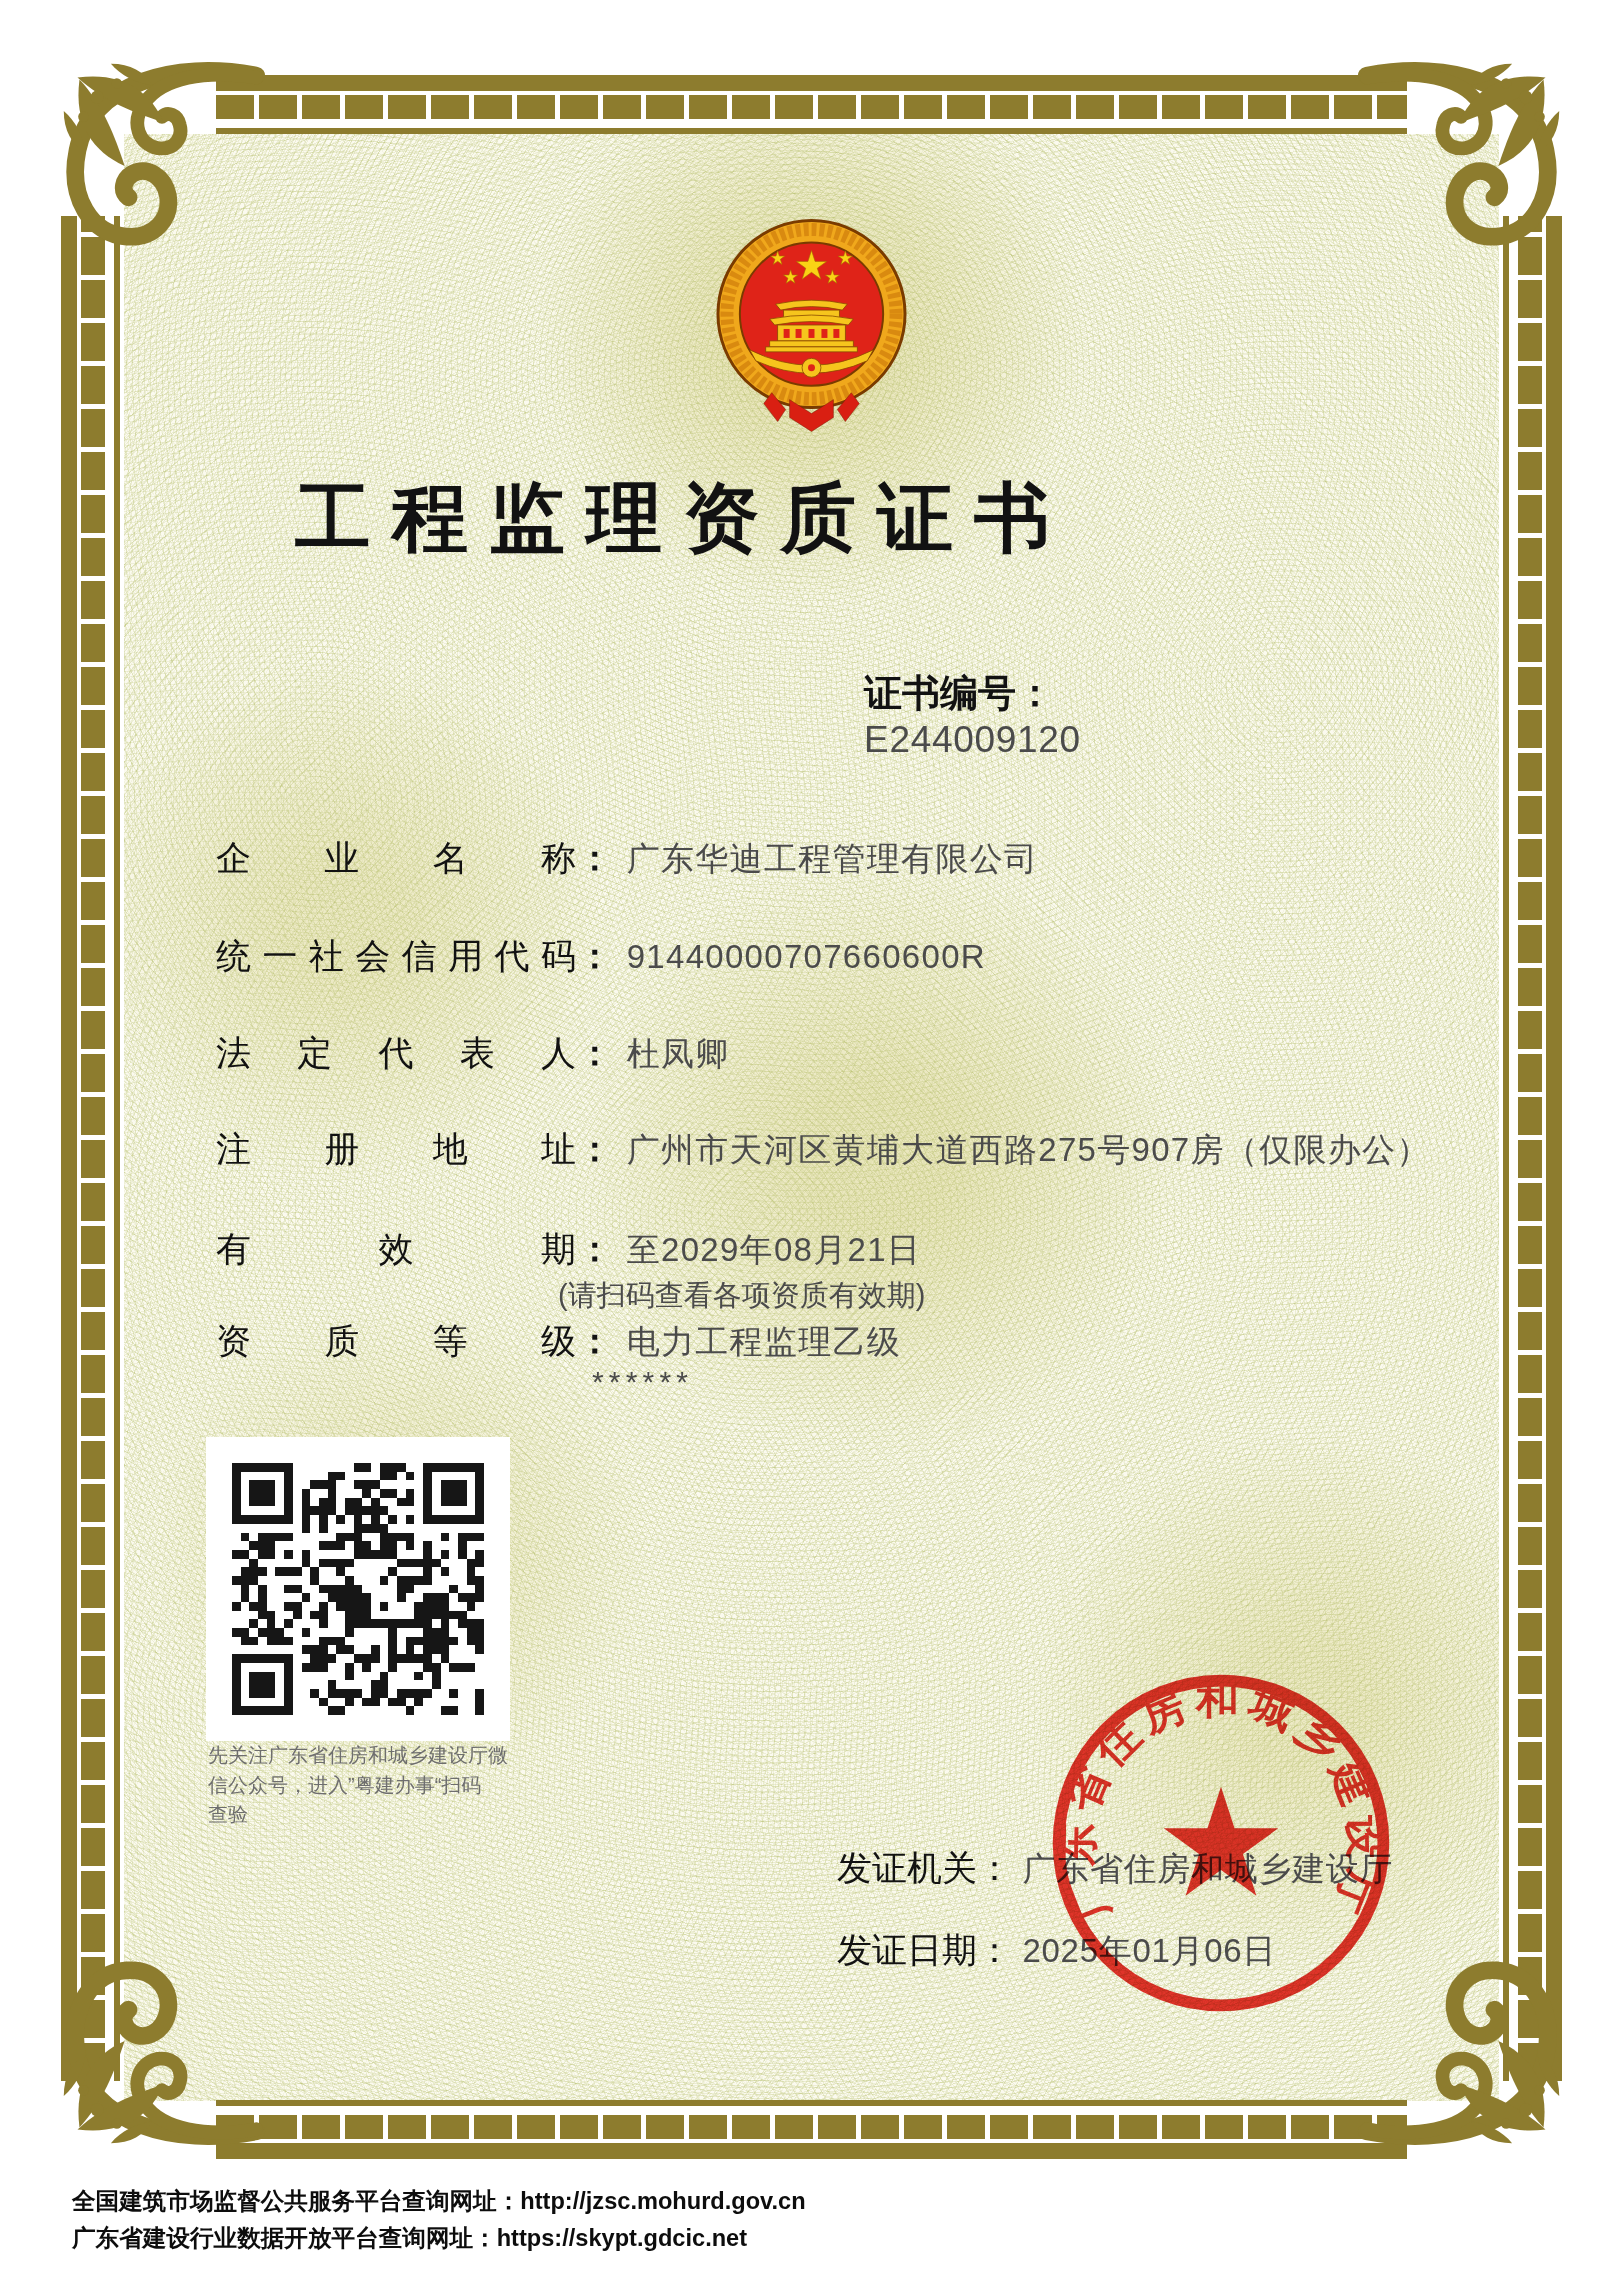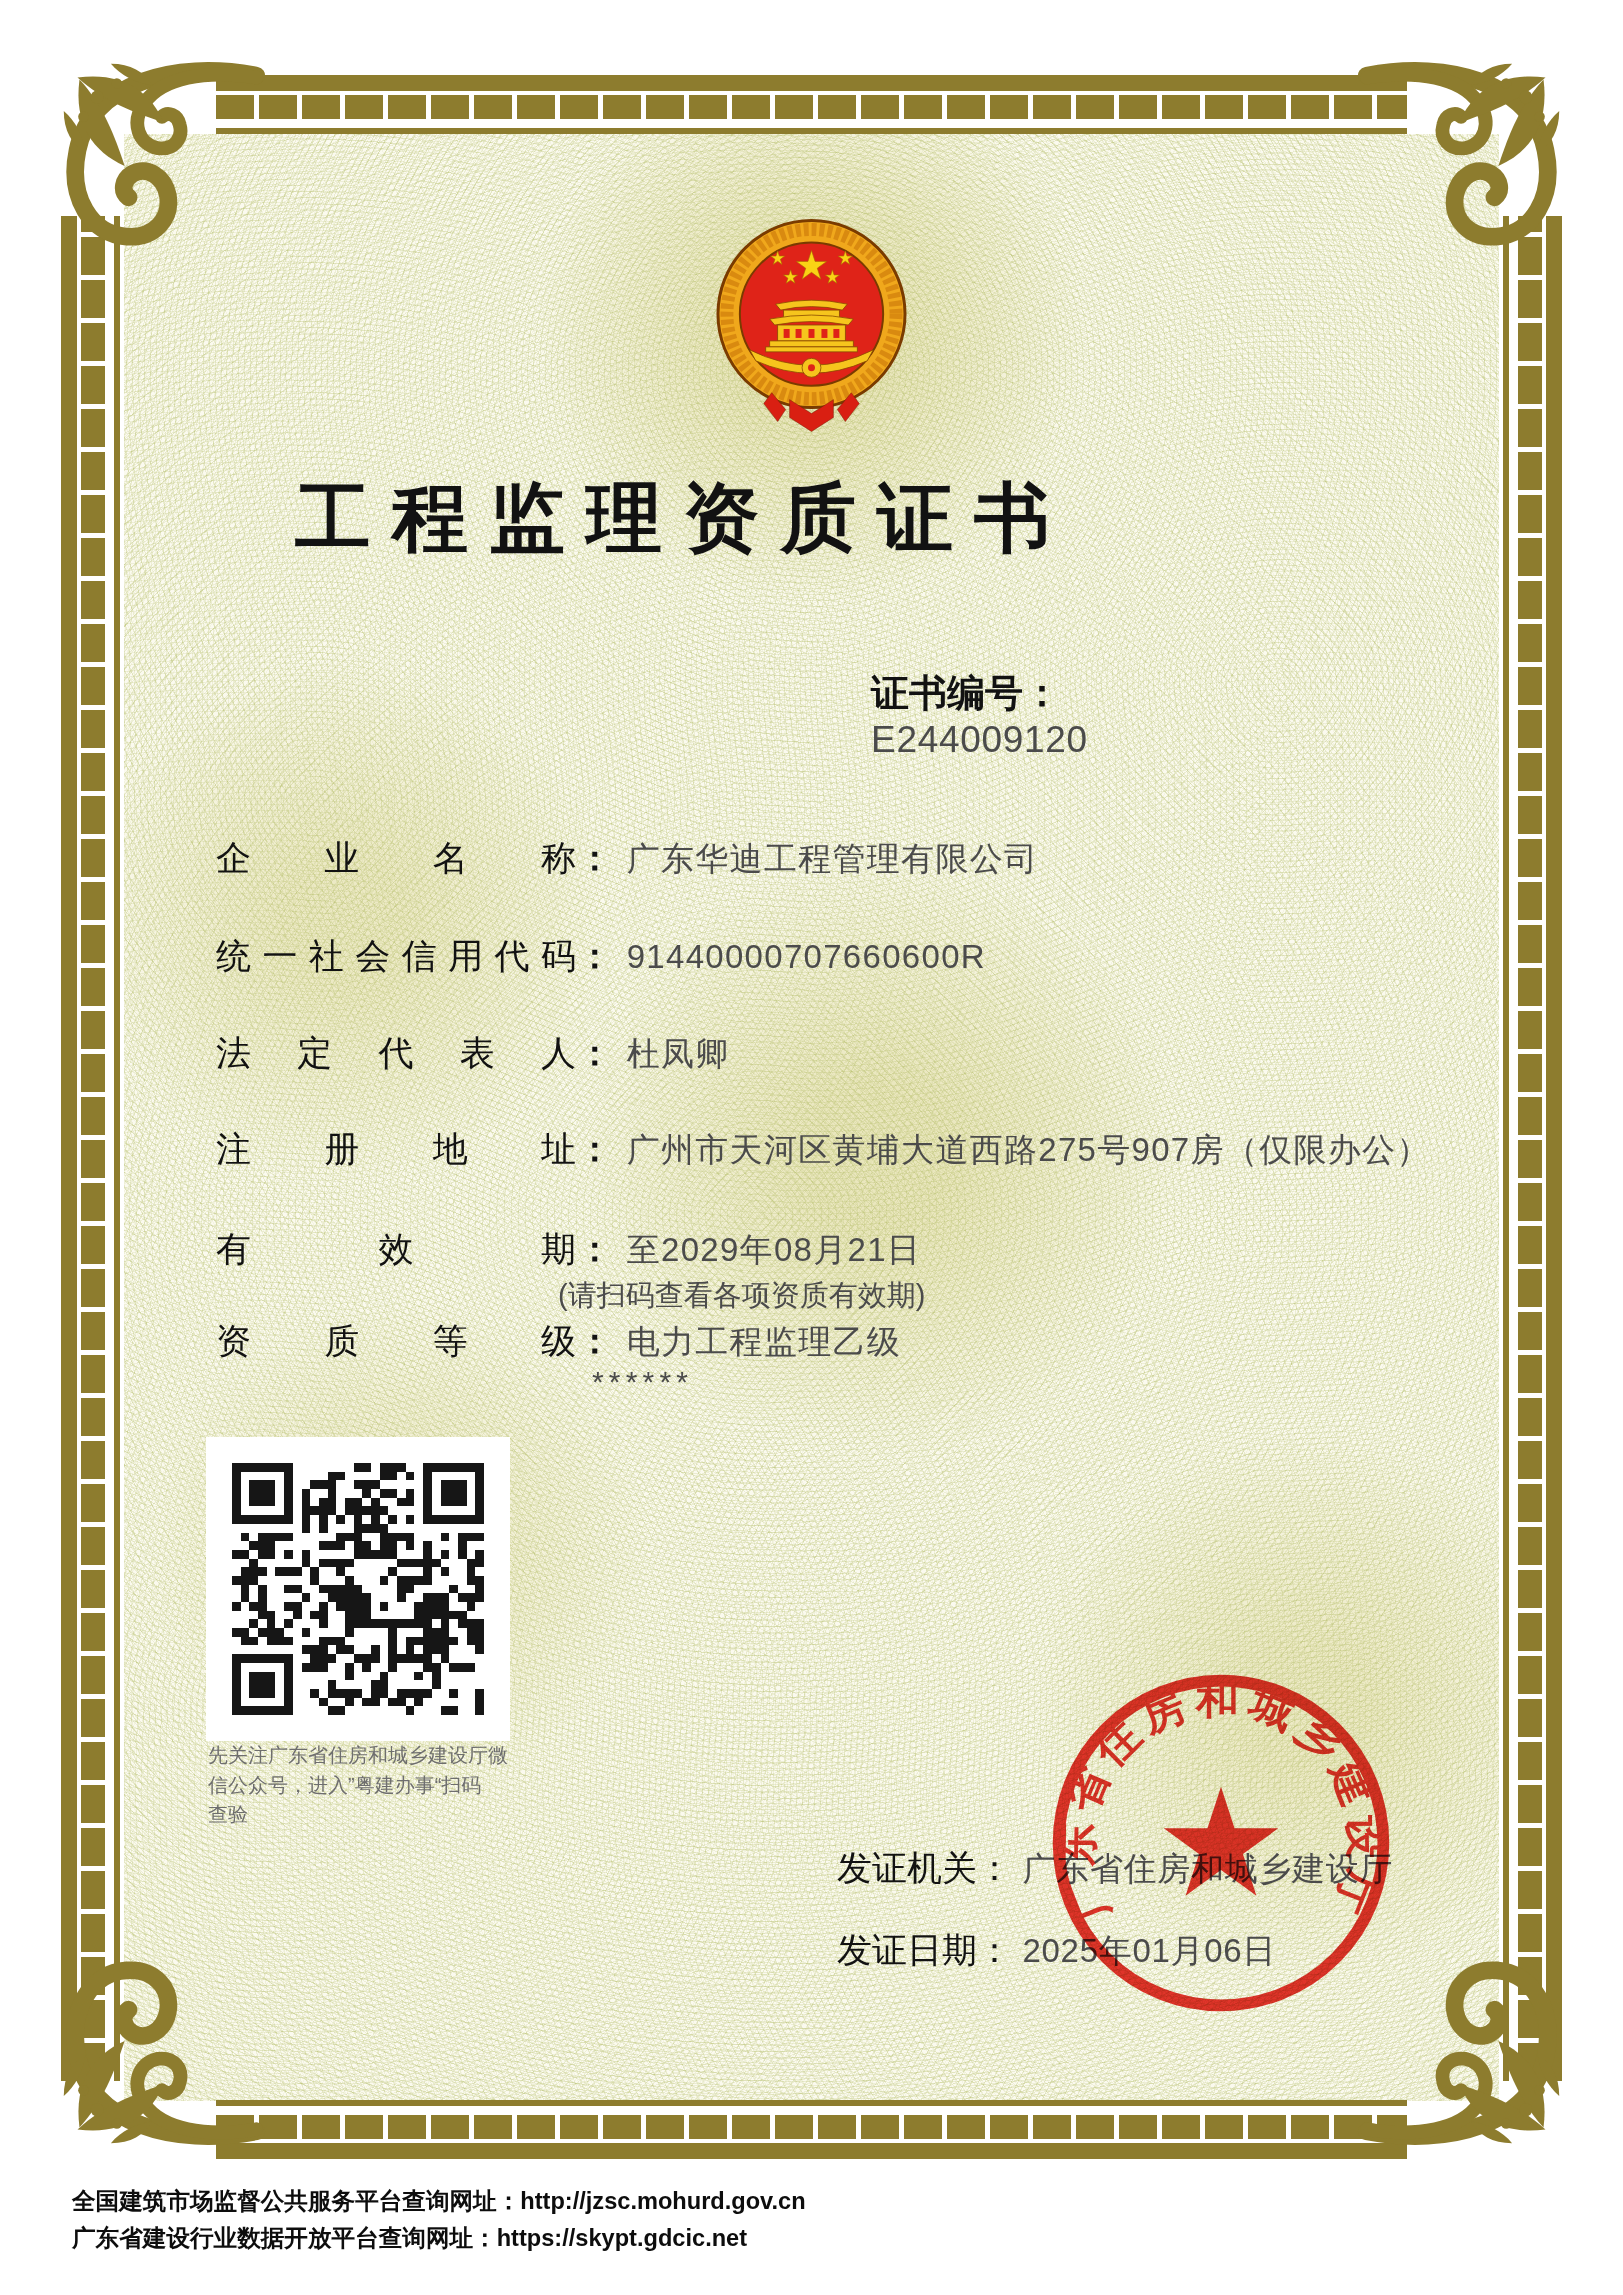--- a/index.html
+++ b/index.html
@@ -59,21 +59,21 @@
   
   .title{
     position:absolute;left:0;top:468px;width:1355px;
     text-align:center;font-size:76px;font-weight:900;color:var(--ink);
     letter-spacing:21px;padding-left:11px;white-space:nowrap;
   }
 
   
   .certno{position:absolute;left:853px;top:668px;display:flex;align-items:baseline;white-space:nowrap;flex-direction:column;}
   .certno .lab{font-size:38px;font-weight:800;color:var(--ink);}
-  .certno .val{font-size:37px;color:var(--val);margin-left:18px;letter-spacing:0.7px;}
+  .certno .val{font-size:37px;color:var(--val);margin-left:11px;letter-spacing:0.7px;}
 
   
   .frow{position:absolute;left:216px;display:flex;align-items:baseline;white-space:nowrap;}
   .flabel{display:block;width:360px;font-size:35px;font-weight:400;color:var(--ink);
           text-align:justify;text-align-last:justify;}
   .fcolon{font-size:35px;font-weight:800;color:var(--ink);margin-left:1.3px;}
   .fvalue{font-size:33px;color:var(--val);margin-left:14.4px;letter-spacing:1.3px;}
   .fnote{position:absolute;color:var(--val);white-space:nowrap;}
   .note-valid{left:558px;top:1276px;font-size:29px;}
   .note-qual{left:592px;top:1365px;font-size:30px;letter-spacing:5.2px;}

